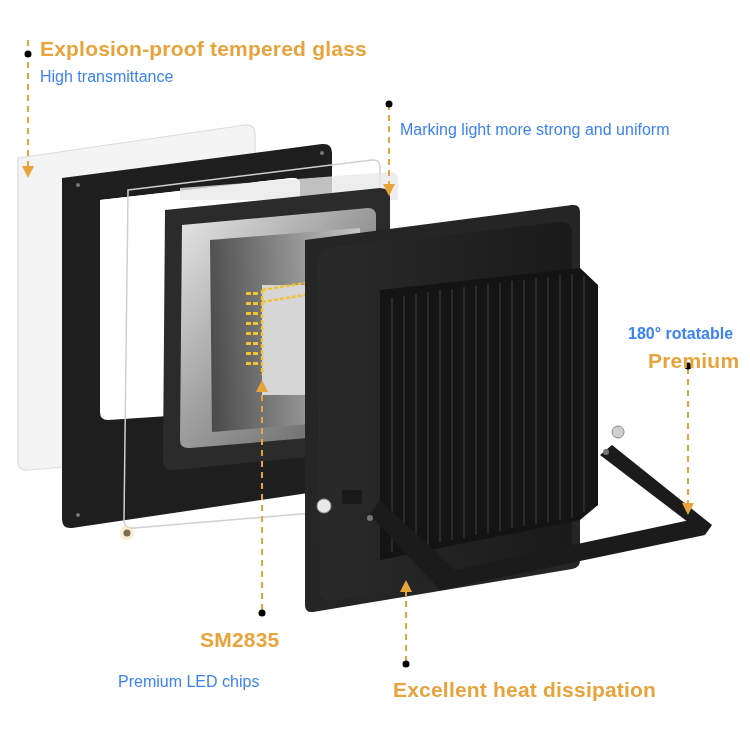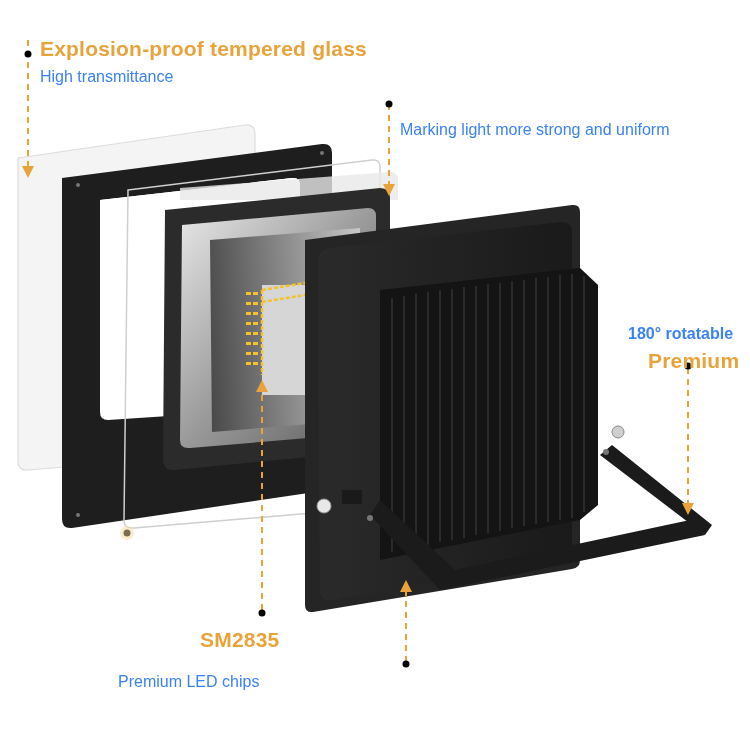--- a/index.html
+++ b/index.html
@@ -146,14 +146,15 @@
 
   <div class="sub" style="left:400px;top:121px;">Marking light more strong and uniform</div>
 
   <div class="sub" style="left:628px;top:325px;font-weight:bold;">180° rotatable</div>
   <div class="title" style="left:648px;top:349px;">Premium</div>
 
 
   <div class="title" style="left:200px;top:628px;">SM2835</div>
   <div class="sub" style="left:118px;top:660px;margin-top:13px;">Premium LED chips</div>
 
+  <div class="title" style="left:393px;top:678px;">Excellent heat dissipation</div>
 
 </div>
 
 </body></html>

